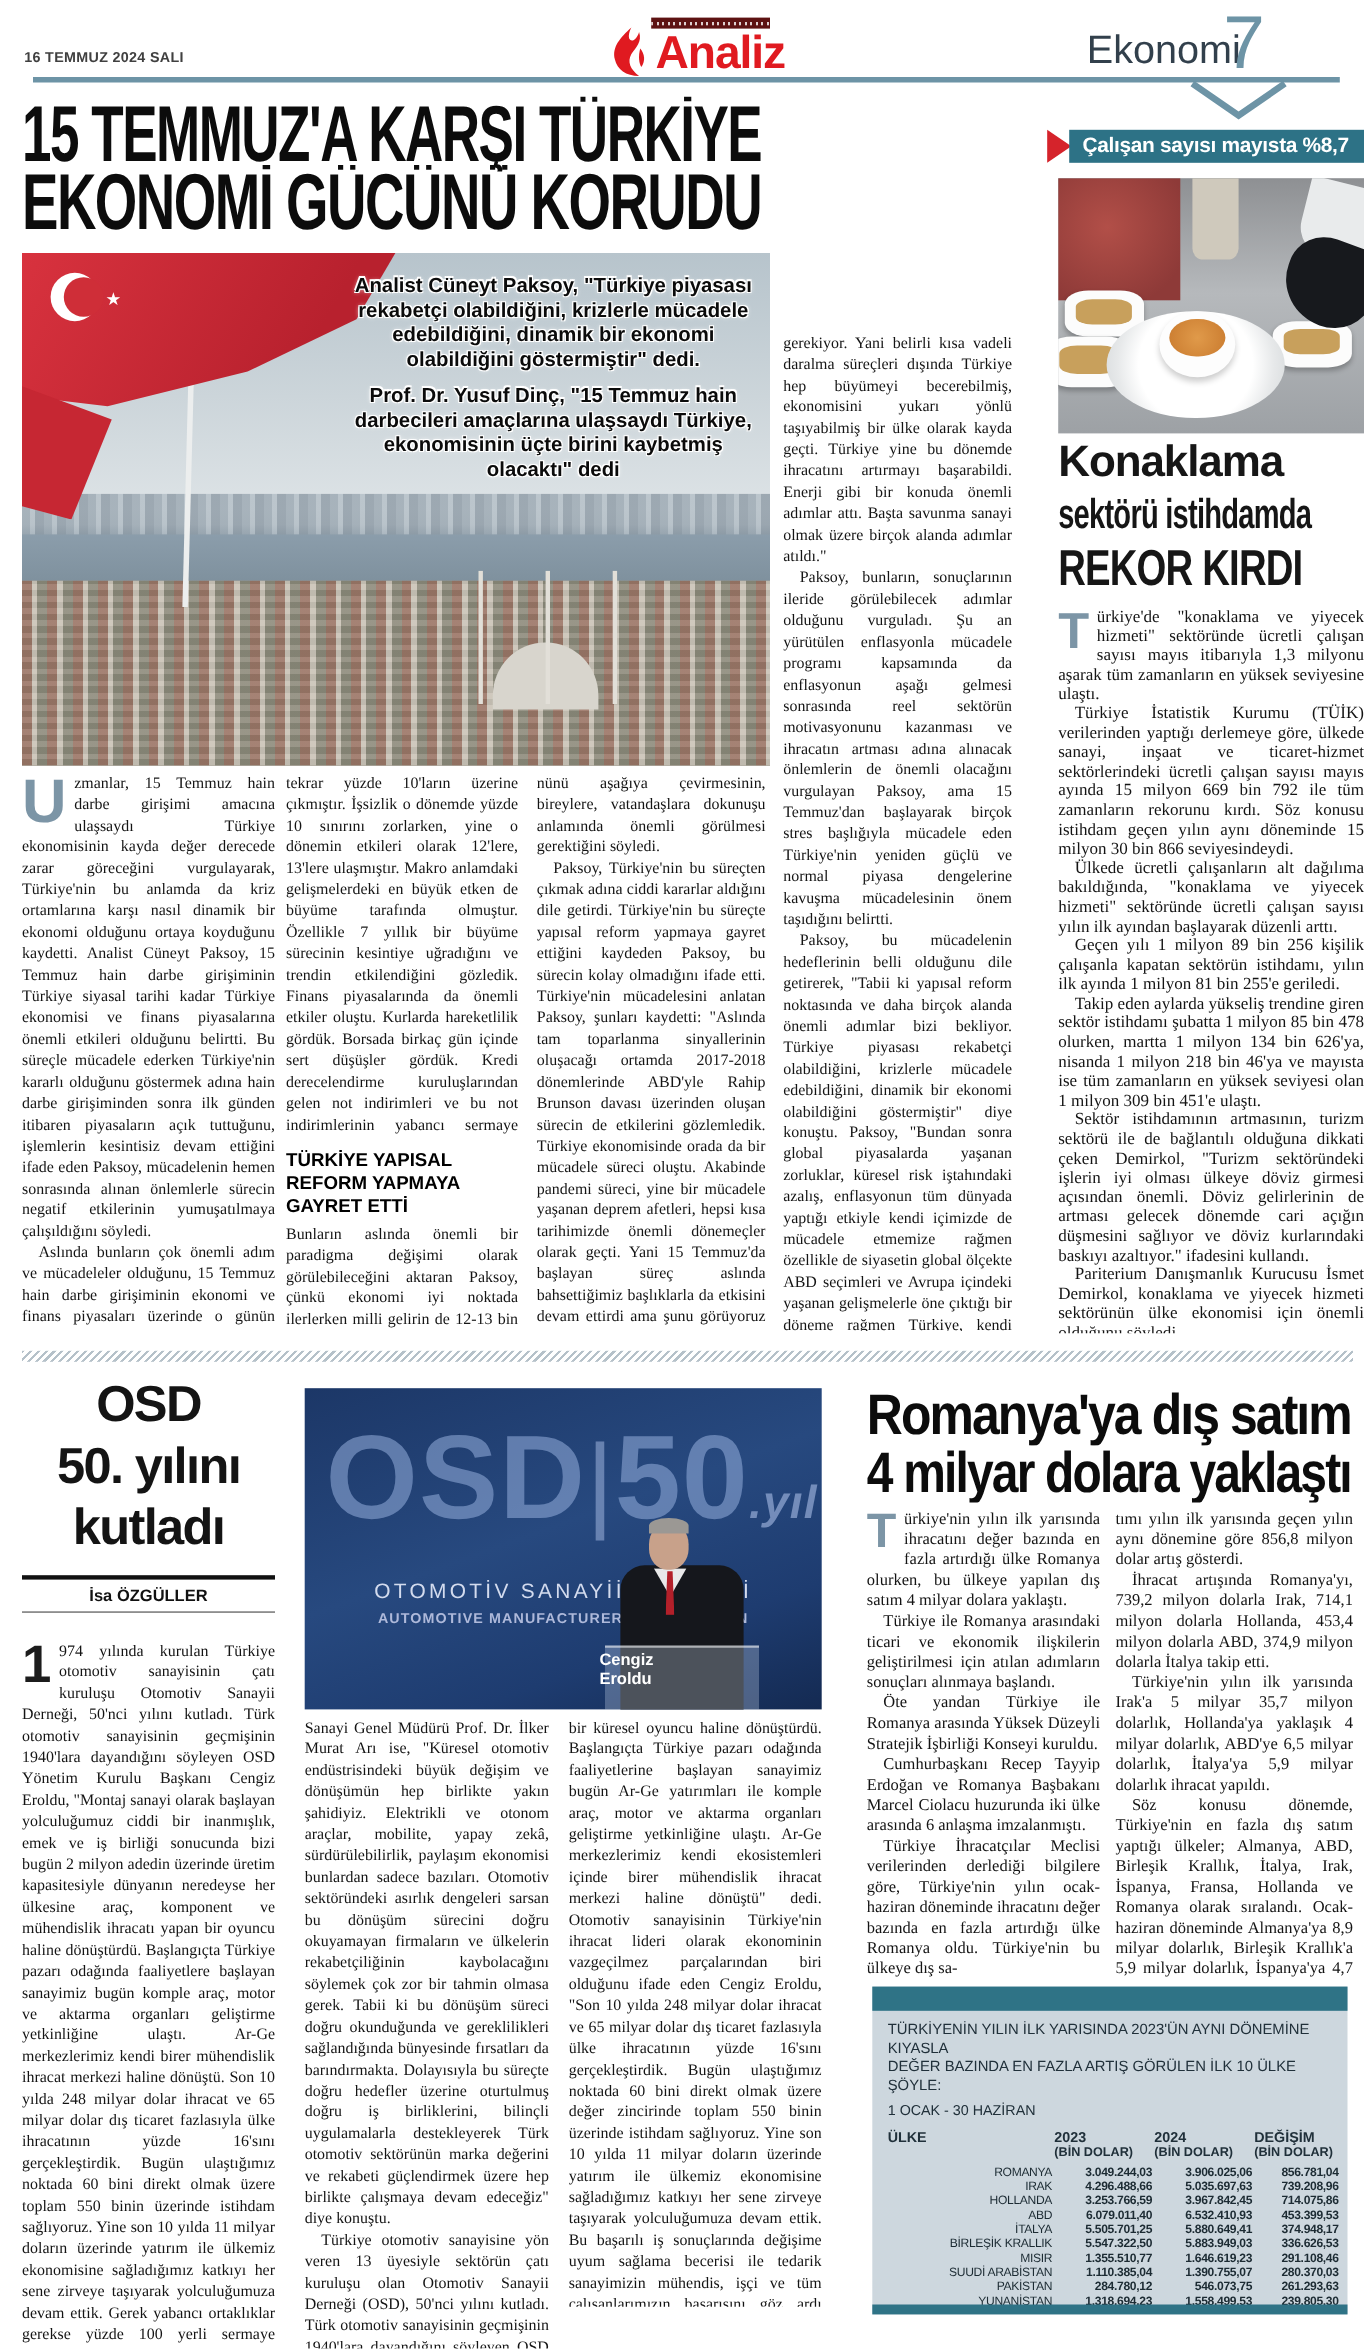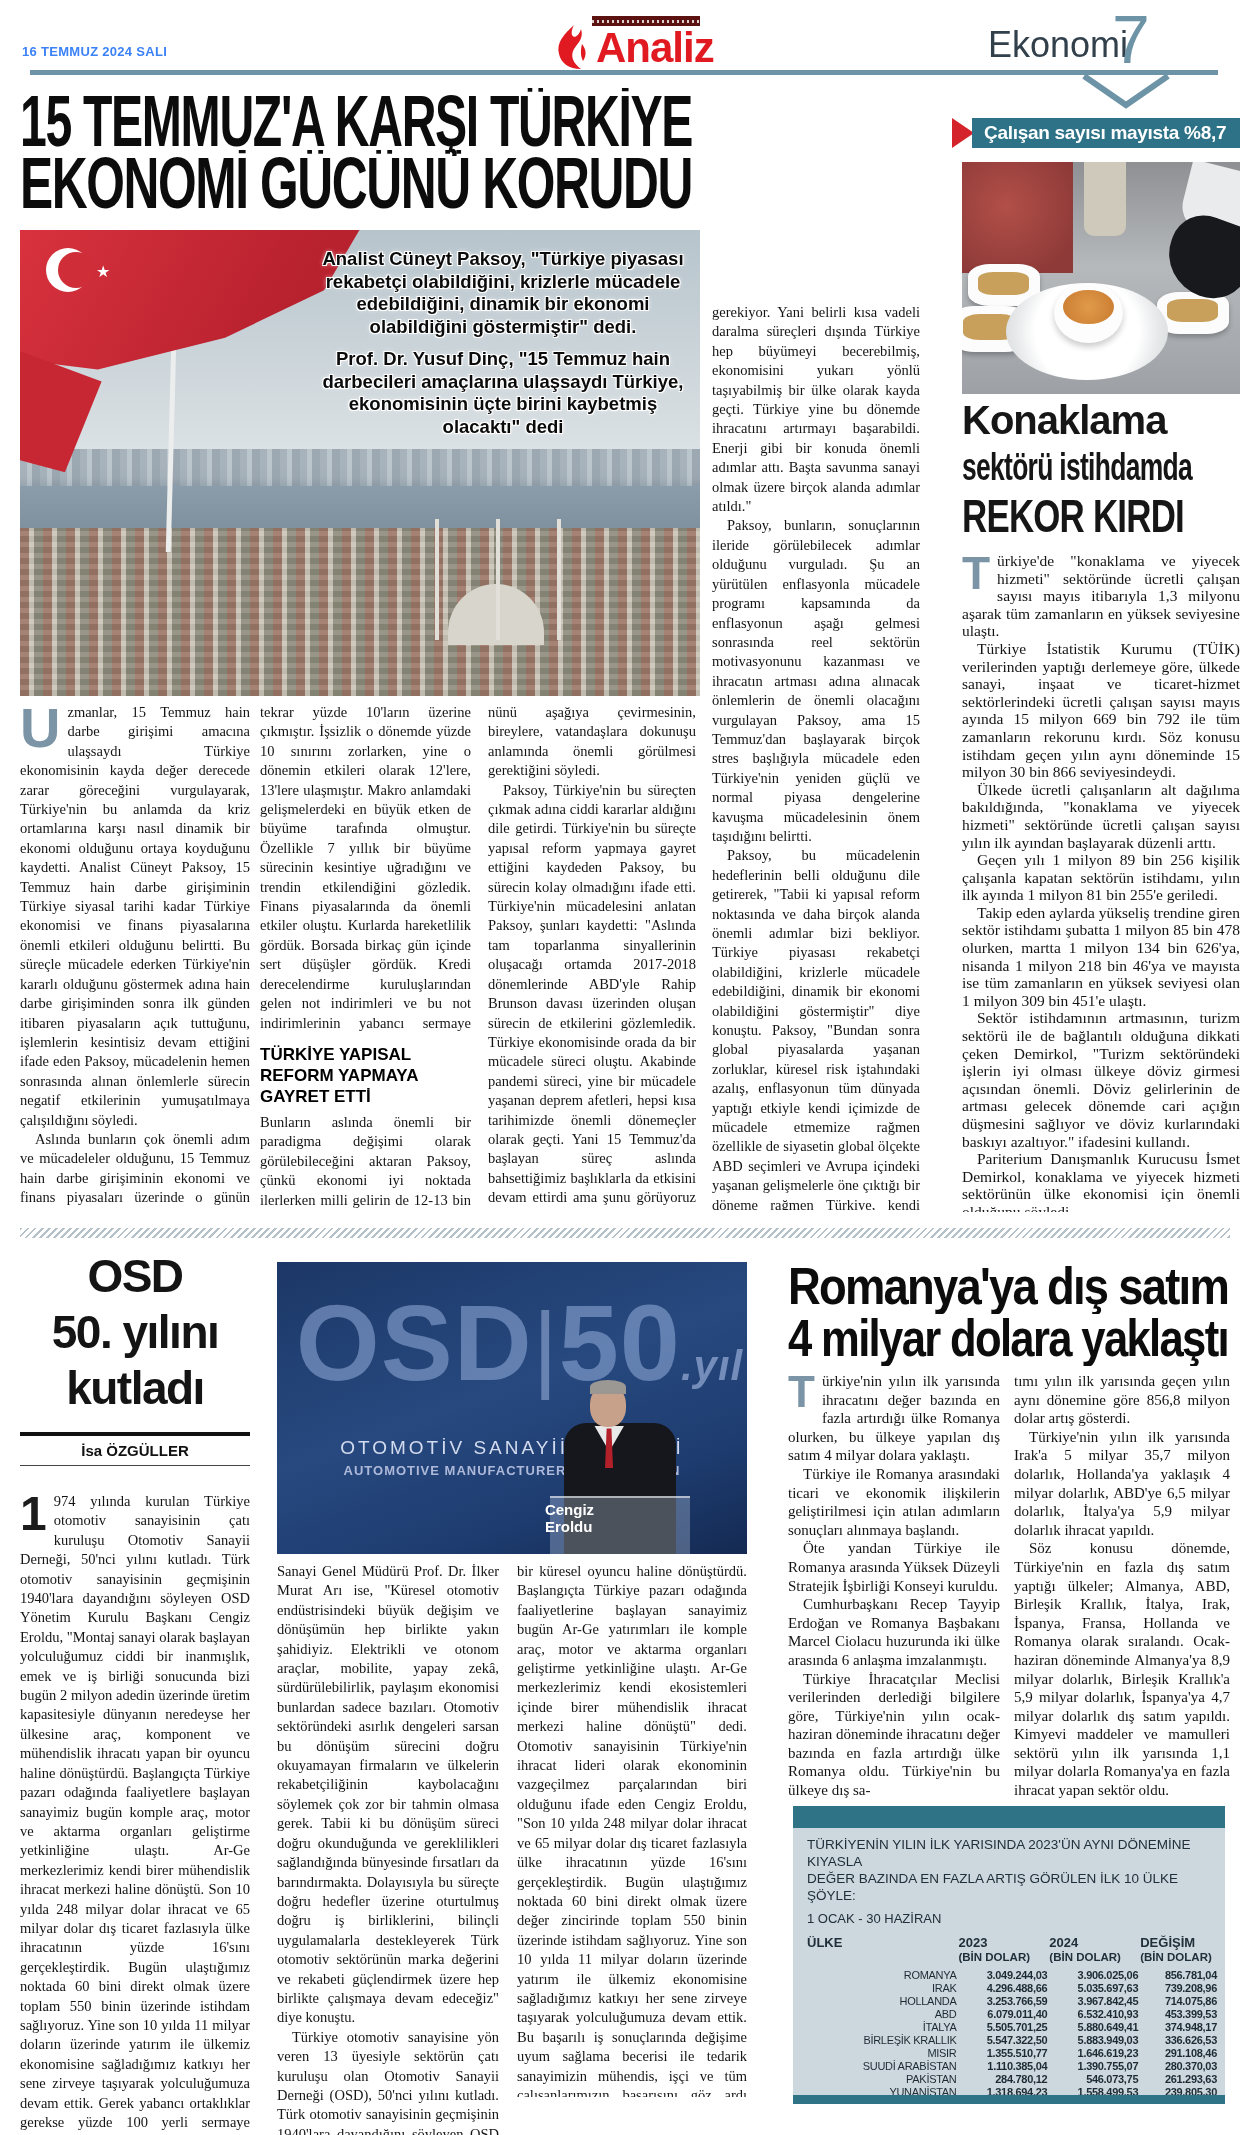--- a/index.html
+++ b/index.html
@@ -1,19 +1,19 @@
 <!DOCTYPE html>
 <html lang="tr"><head>
 <meta charset="utf-8">
 <style>
   html,body{margin:0;padding:0;width:1247px;height:2135px;overflow:hidden;background:#fff;
     font-family:"Liberation Sans",sans-serif;}
   .abs{position:absolute;}
   
-  .date{left:22px;top:44px;font:700 13px "Liberation Sans",sans-serif;letter-spacing:.3px;color:#3b82f6;}
+  .date{left:22px;top:44px;font:700 13px "Liberation Sans",sans-serif;letter-spacing:.3px;color:#404040;}
   .mini-bar{left:592px;top:16px;width:108px;height:10px;background:#5d1212;
     background-image:repeating-linear-gradient(90deg,rgba(255,255,255,.8) 0 2px,transparent 2px 5px);background-size:100% 3px;background-position:0 4px;background-repeat:no-repeat;}
   .brand{left:596px;top:24px;font:900 42px "Liberation Sans",sans-serif;color:#e01a20;letter-spacing:-1px;}
   .flame{left:552px;top:24px;}
   .section{left:988px;top:24px;font:400 36px "Liberation Sans",sans-serif;color:#32404c;}
   .pagenum{left:1112px;top:0px;font:300 68px "Liberation Sans",sans-serif;color:#6d94a6;}
   .hrule{left:30px;top:70px;width:1188px;height:5px;background:#6d94a6;}
   .chev{left:1080px;top:74px;}
   
   svg.hl text{font-family:"Liberation Sans",sans-serif;font-weight:800;fill:#0c0c0c;letter-spacing:-2px;}
@@ -268,20 +268,21 @@
 <div class="abs col rom-colA">
   <span class="dropcap" style="font-size:44px;line-height:36px;">T</span>
   <p>ürkiye'nin yılın ilk yarısında ihracatını değer bazında en fazla artırdığı ülke Romanya olurken, bu ülkeye yapılan dış satım 4 milyar dolara yaklaştı.</p>
   <p>Türkiye ile Romanya arasındaki ticari ve ekonomik ilişkilerin geliştirilmesi için atılan adımların sonuçları alınmaya başlandı.</p>
   <p>Öte yandan Türkiye ile Romanya arasında Yüksek Düzeyli Stratejik İşbirliği Konseyi kuruldu.</p>
   <p>Cumhurbaşkanı Recep Tayyip Erdoğan ve Romanya Başbakanı Marcel Ciolacu huzurunda iki ülke arasında 6 anlaşma imzalanmıştı.</p>
   <p>Türkiye İhracatçılar Meclisi verilerinden derlediği bilgilere göre, Türkiye'nin yılın ocak-haziran döneminde ihracatını değer bazında en fazla artırdığı ülke Romanya oldu. Türkiye'nin bu ülkeye dış sa-</p>
 </div>
 <div class="abs col rom-colB">
   <p>tımı yılın ilk yarısında geçen yılın aynı dönemine göre 856,8 milyon dolar artış gösterdi.</p>
+  <p>İhracat artışında Romanya'yı, 739,2 milyon dolarla Irak, 714,1 milyon dolarla Hollanda, 453,4 milyon dolarla ABD, 374,9 milyon dolarla İtalya takip etti.</p>
   <p>Türkiye'nin yılın ilk yarısında Irak'a 5 milyar 35,7 milyon dolarlık, Hollanda'ya yaklaşık 4 milyar dolarlık, ABD'ye 6,5 milyar dolarlık, İtalya'ya 5,9 milyar dolarlık ihracat yapıldı.</p>
   <p>Söz konusu dönemde, Türkiye'nin en fazla dış satım yaptığı ülkeler; Almanya, ABD, Birleşik Krallık, İtalya, Irak, İspanya, Fransa, Hollanda ve Romanya olarak sıralandı. Ocak-haziran döneminde Almanya'ya 8,9 milyar dolarlık, Birleşik Krallık'a 5,9 milyar dolarlık, İspanya'ya 4,7 milyar dolarlık dış satım yapıldı. Kimyevi maddeler ve mamulleri sektörü yılın ilk yarısında 1,1 milyar dolarla Romanya'ya en fazla ihracat yapan sektör oldu.</p>
 </div>
 
 <div class="abs ttable">
   <div class="t-top"></div>
   <div class="t-pad">
     <div class="t-title">TÜRKİYENİN YILIN İLK YARISINDA 2023'ÜN AYNI DÖNEMİNE KIYASLA</div>
     <div class="t-title">DEĞER BAZINDA EN FAZLA ARTIŞ GÖRÜLEN İLK 10 ÜLKE ŞÖYLE:</div>
     <div class="t-period">1 OCAK - 30 HAZİRAN</div>

